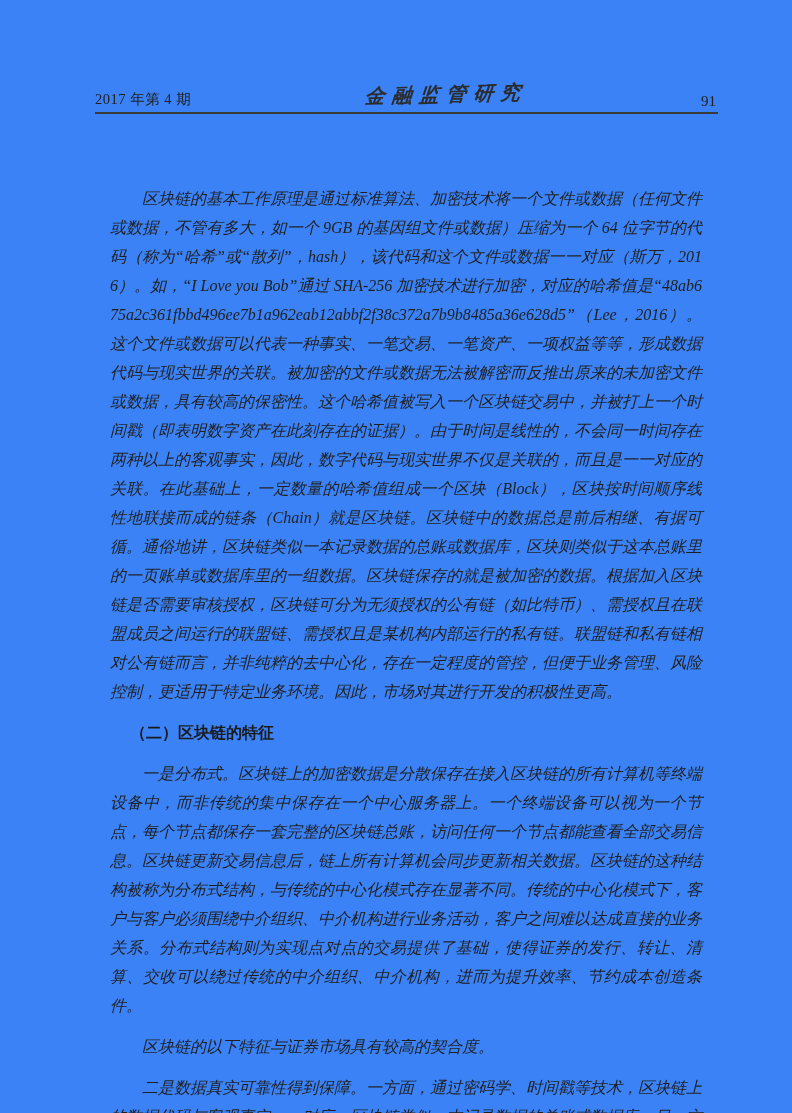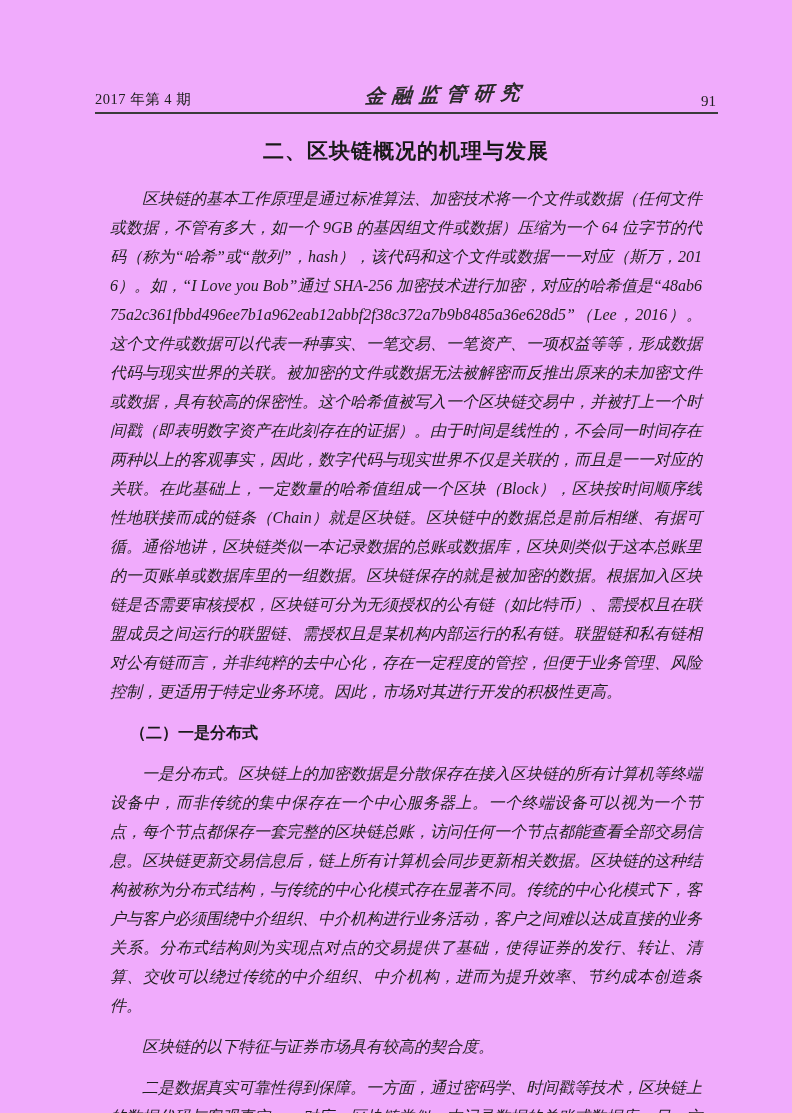--- a/index.html
+++ b/index.html
@@ -4,21 +4,21 @@
 <style>
   html, body { margin: 0; padding: 0; }
   body {
     width: 792px; height: 1113px;
     background: #ffffff;
     position: relative;
     overflow: hidden;
     font-family: "Liberation Serif", "DejaVu Serif", serif;
     color: #1d1d1d;
   }
-  .scan-page { position: absolute; inset: 0; background: #f0abfc; }
+  .scan-page { position: absolute; inset: 0; background: #3b82f6; }
 
   
   .header-row {
     position: absolute; left: 95px; top: 82px; width: 623px; height: 28px;
     display: flex; justify-content: space-between; align-items: flex-end;
   }
   .issue {
     font-size: 14.5px; letter-spacing: 0.5px; color: #202020;
     padding-bottom: 1px;
   }
@@ -69,23 +69,22 @@
 
 <div class="scan-page">
 
   <div class="header-row">
     <span class="issue">2017 年第 4 期</span>
     <span class="logo">金融监管研究</span>
     <span class="pagenum">91</span>
   </div>
   <div class="header-rule"></div>
 
-  <div class="article-title">二、区块链概况的机理与发展</div>
 
   <div class="content">
     <p>区块链的基本工作原理是通过标准算法、加密技术将一个文件或数据（任何文件或数据，不管有多大，如一个 9GB 的基因组文件或数据）压缩为一个 64 位字节的代码（称为“哈希”或“散列”，hash），该代码和这个文件或数据一一对应（斯万，2016）。如，“I Love you Bob”通过 SHA-256 加密技术进行加密，对应的哈希值是“48ab675a2c361fbbd496ee7b1a962eab12abbf2f38c372a7b9b8485a36e628d5”（Lee，2016）。这个文件或数据可以代表一种事实、一笔交易、一笔资产、一项权益等等，形成数据代码与现实世界的关联。被加密的文件或数据无法被解密而反推出原来的未加密文件或数据，具有较高的保密性。这个哈希值被写入一个区块链交易中，并被打上一个时间戳（即表明数字资产在此刻存在的证据）。由于时间是线性的，不会同一时间存在两种以上的客观事实，因此，数字代码与现实世界不仅是关联的，而且是一一对应的关联。在此基础上，一定数量的哈希值组成一个区块（Block），区块按时间顺序线性地联接而成的链条（Chain）就是区块链。区块链中的数据总是前后相继、有据可循。通俗地讲，区块链类似一本记录数据的总账或数据库，区块则类似于这本总账里的一页账单或数据库里的一组数据。区块链保存的就是被加密的数据。根据加入区块链是否需要审核授权，区块链可分为无须授权的公有链（如比特币）、需授权且在联盟成员之间运行的联盟链、需授权且是某机构内部运行的私有链。联盟链和私有链相对公有链而言，并非纯粹的去中心化，存在一定程度的管控，但便于业务管理、风险控制，更适用于特定业务环境。因此，市场对其进行开发的积极性更高。</p>
-    <h3>（二）一是分布式</h3>
+    <h3>（二）区块链的特征</h3>
     <p>一是分布式。区块链上的加密数据是分散保存在接入区块链的所有计算机等终端设备中，而非传统的集中保存在一个中心服务器上。一个终端设备可以视为一个节点，每个节点都保存一套完整的区块链总账，访问任何一个节点都能查看全部交易信息。区块链更新交易信息后，链上所有计算机会同步更新相关数据。区块链的这种结构被称为分布式结构，与传统的中心化模式存在显著不同。传统的中心化模式下，客户与客户必须围绕中介组织、中介机构进行业务活动，客户之间难以达成直接的业务关系。分布式结构则为实现点对点的交易提供了基础，使得证券的发行、转让、清算、交收可以绕过传统的中介组织、中介机构，进而为提升效率、节约成本创造条件。</p>
     <p>区块链的以下特征与证券市场具有较高的契合度。</p>
     <p>二是数据真实可靠性得到保障。一方面，通过密码学、时间戳等技术，区块链上的数据代码与客观事实一一对应，区块链类似一本记录数据的总账或数据库。另一方面，由区块链上具</p>
   </div>
 
 </div>
 
 </body></html>

